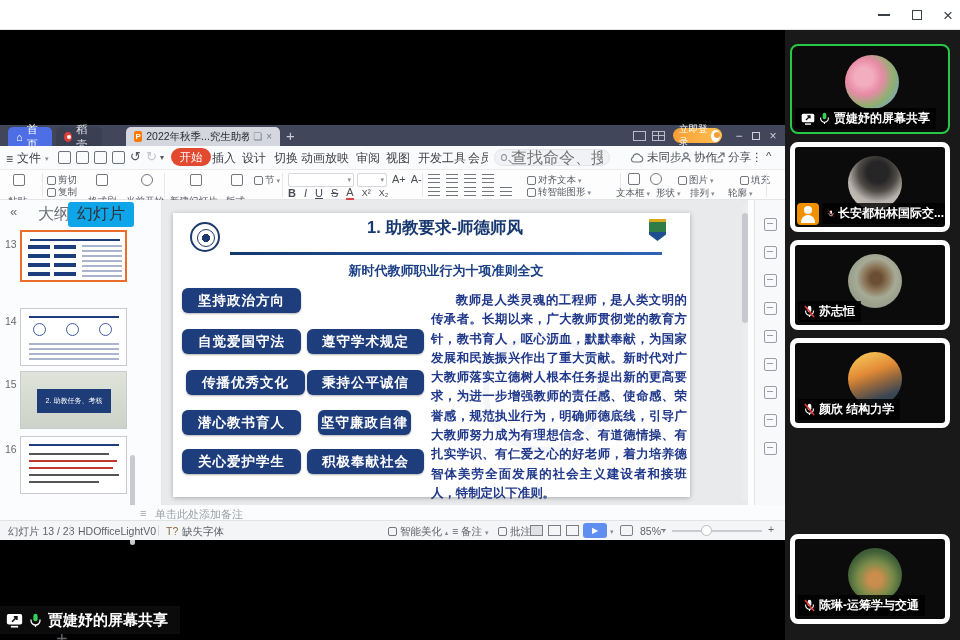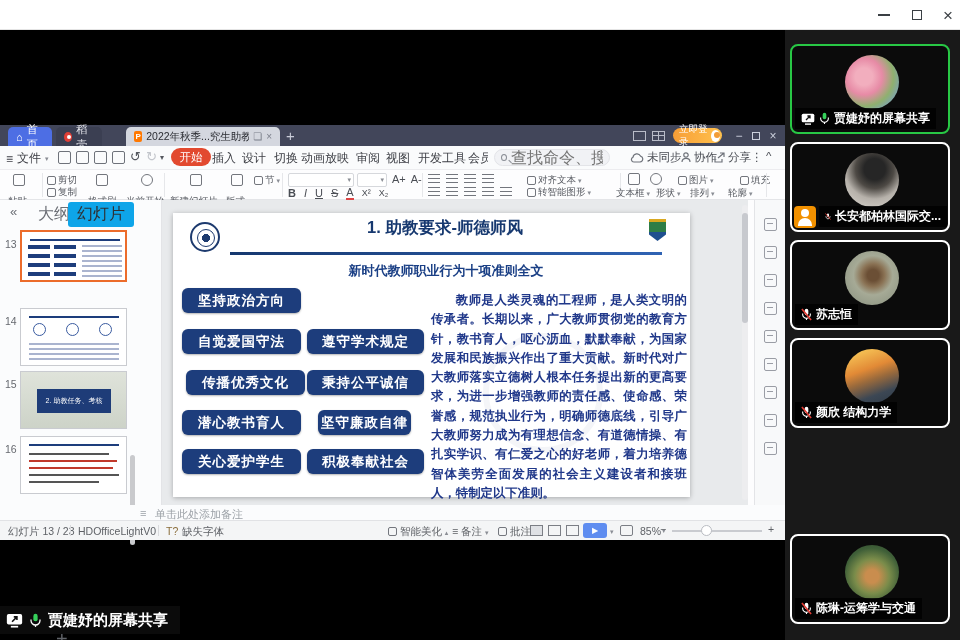--- a/index.html
+++ b/index.html
@@ -108,21 +108,21 @@
   .stx{position:absolute;top:4px;white-space:nowrap}
   .sdiv{position:absolute;top:4px;width:1px;height:11px;background:#d9dadd}
   .viewic{position:absolute;top:4px;width:13px;height:11px;border:1.2px solid #7b7e85}
   .viewic.on{background:#dfe1e5}
   .playbtn{position:absolute;left:583px;top:2px;width:24px;height:15px;background:#5f8df0;border-radius:3px;color:#fff;font-size:8px;display:flex;align-items:center;justify-content:center}
   .ztrack{position:absolute;left:672px;top:9px;width:90px;height:2px;background:#c9cbd0}
   .zknob{position:absolute;left:701px;top:4px;width:11px;height:11px;border-radius:50%;background:#fff;border:1px solid #b9bcc2}
 
   
   .sidebar{position:absolute;left:785px;top:30px;width:175px;height:610px;background:#191919}
-  .tile{position:absolute;left:5px;width:160px;height:90px;background:#0b0b0b;border:2px solid #ffffff;border-radius:8px;overflow:hidden}
+  .tile{position:absolute;left:5px;width:160px;height:90px;background:#0b0b0b;border:5px solid #ffffff;border-radius:8px;overflow:hidden}
   .tile.active{border:2px solid #28c845}
   .avatar{position:absolute;left:53px;top:9px;width:54px;height:54px;border-radius:50%}
   .av1{background:radial-gradient(circle at 35% 40%,#f2aebe 18%,#e78ba6 38%,#8fb06f 62%,#79a0c8 85%)}
   .av2{background:radial-gradient(circle at 55% 30%,#262626 22%,#4e4a45 40%,#b6b1aa 62%,#cdc9c2 85%)}
   .av3{background:radial-gradient(circle at 52% 45%,#6b4f35 14%,#8a7254 28%,#a6aa96 48%,#8f9684 85%)}
   .av4{background:linear-gradient(160deg,#f4bd52 12%,#e28a36 38%,#9a6a3c 55%,#3c4754 78%,#2e3a46)}
   .av5{background:radial-gradient(circle at 50% 62%,#b79e78 0 32%,#cbe4de 34%)}
   .av6{background:radial-gradient(circle at 50% 58%,#c98d4e 16%,#7a8c4a 42%,#3f5f38 68%,#2c4229)}
   .chip{position:absolute;left:3px;bottom:3px;display:flex;align-items:center;gap:4px;background:rgba(0,0,0,.8);padding:2px 6px;font-size:12px;font-weight:bold;color:#fff;white-space:nowrap;max-width:150px;overflow:hidden}
   .badge{position:absolute;left:2px;bottom:2px;width:22px;height:22px;background:#f29100;border-radius:4px}

